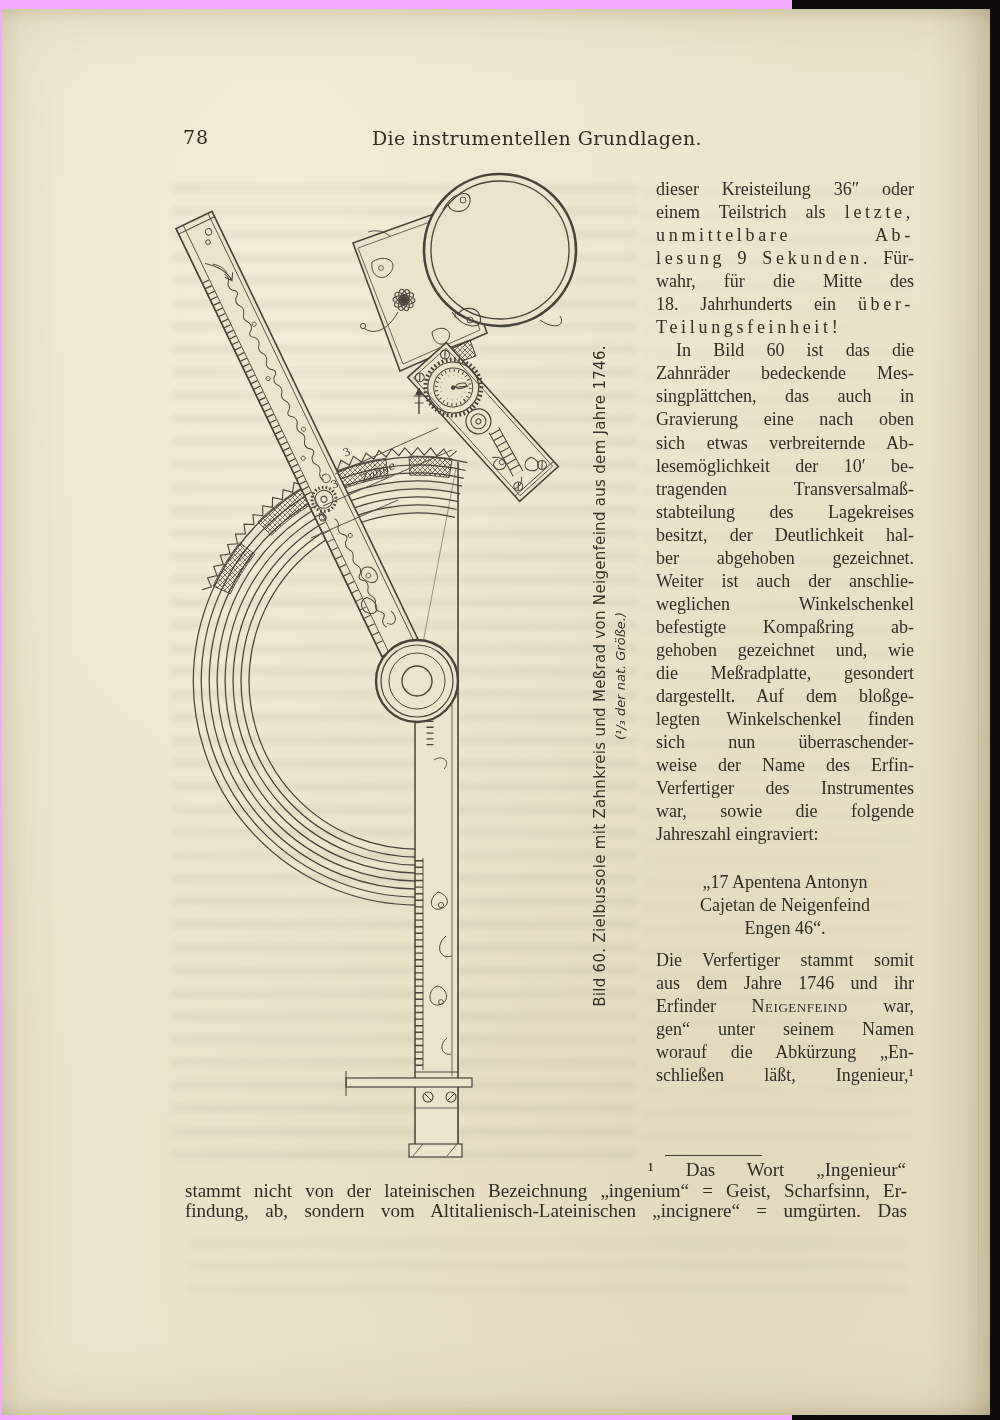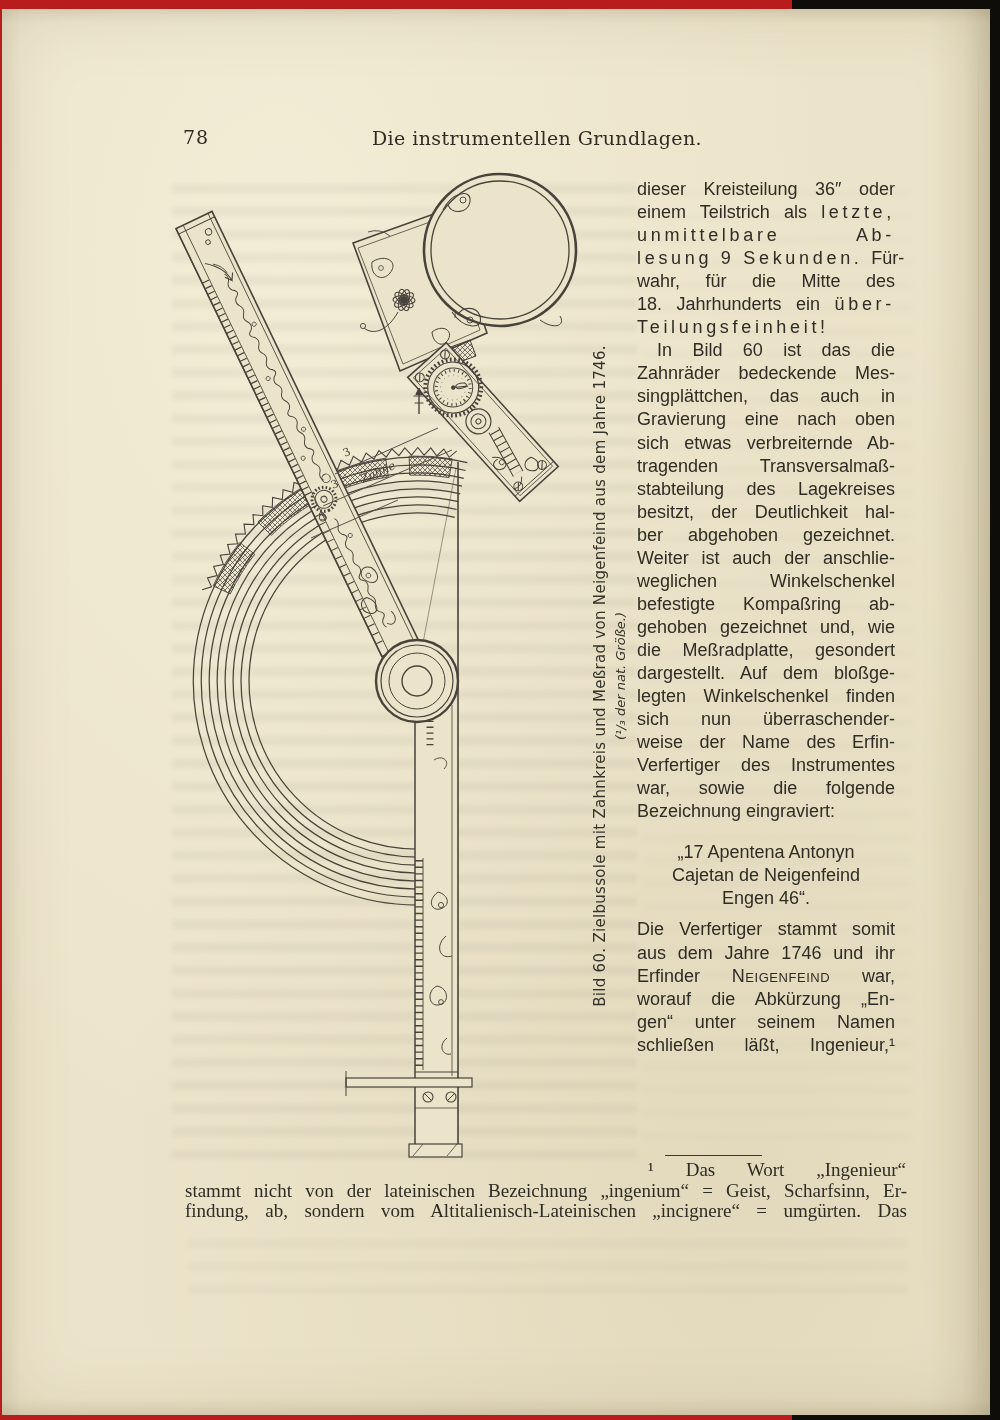--- a/index.html
+++ b/index.html
@@ -1,16 +1,16 @@
 <!DOCTYPE html>
 <html><head>
 <meta charset="utf-8">
 <style>
   html,body{margin:0;padding:0;width:1000px;height:1420px;background:#0e0d0a;overflow:hidden;}
-  #scan{position:absolute;left:0;top:0;width:792px;height:1420px;background:#b91c1c;}
+  #scan{position:absolute;left:0;top:0;width:792px;height:1420px;background:#f0abfc;}
   #paper{position:absolute;left:2px;top:9px;width:988px;height:1406px;
     background:#ece4ca;
     background-image:
       radial-gradient(ellipse at 28% 18%, rgba(255,252,238,.35), rgba(255,255,255,0) 55%),
       radial-gradient(ellipse at 75% 85%, rgba(146,124,74,.10), rgba(0,0,0,0) 60%),
       linear-gradient(90deg, rgba(120,100,60,.10) 0, rgba(0,0,0,0) 18px),
       linear-gradient(270deg, rgba(110,92,52,.22) 0, rgba(110,92,52,.06) 26px, rgba(0,0,0,0) 60px),
       linear-gradient(180deg, rgba(110,92,52,.14) 0, rgba(0,0,0,0) 14px),
       linear-gradient(0deg, rgba(110,92,52,.12) 0, rgba(0,0,0,0) 16px);
     box-shadow: inset 0 0 70px rgba(116,98,58,.18);
@@ -20,27 +20,27 @@
   .bleed{position:absolute;pointer-events:none;filter:blur(2px);
     background:repeating-linear-gradient(180deg, rgba(112,112,96,.14) 0 9px, rgba(0,0,0,0) 9px 23px);}
   .bleed.b1{left:170px;top:175px;width:465px;height:980px;opacity:.55;}
   .bleed.b2{left:640px;top:180px;width:270px;height:960px;opacity:.18;}
   .bleed.b3{left:185px;top:1230px;width:720px;height:60px;opacity:.30;}
   #pageno{position:absolute;left:183px;top:128px;font:19px/1 "DejaVu Serif",serif;color:#2f2c26;letter-spacing:1px;}
   #runtitle{position:absolute;left:537px;top:127px;transform:translateX(-50%);white-space:nowrap;
     font:19px/1.2 "DejaVu Serif",serif;color:#2f2c26;letter-spacing:.4px;}
 
   
-  #column{position:absolute;left:635px;top:169px;width:258px;font-family:Liberation Sans, sans-serif;
+  #column{position:absolute;left:654px;top:169px;width:258px;font-family:Liberation Serif, serif;
     font-size:18px;line-height:23.05px;color:#2f2c26;}
   .para{margin:0;}
   .line{text-align:justify;text-align-last:justify;white-space:nowrap;}
   .line.lastline{text-align-last:left;}
   .para.indent .line:first-child{text-indent:20px;}
-  .para.quote{margin:18px 0 8px;}
+  .para.quote{margin:25px 0 8px;}
   .para.quote .line{text-align:center;text-align-last:center;}
   .sp{letter-spacing:.205em;}
   .sc{font-variant:small-caps;letter-spacing:.03em;}
 
   
   #footnote{position:absolute;left:183px;top:1146px;width:722px;font-family:Liberation Serif, serif;
     font-size:19px;line-height:20.5px;color:#2f2c26;}
   .fn-rule{width:97px;margin-left:480px;border-top:1.5px solid #3c382f;margin-bottom:4px;}
   .fn-first{margin-left:463px;width:258px;}
 
@@ -271,48 +271,49 @@
           <div class="line"><span>wahr, für die Mitte des</span></div>
           <div class="line"><span>18. Jahrhunderts ein </span><span class="sp">über-</span></div>
           <div class="line lastline"><span class="sp">Teilungsfeinheit!</span></div>
         </div>
         <div class="para indent">
           <div class="line"><span>In Bild 60 ist das die</span></div>
           <div class="line"><span>Zahnräder bedeckende Mes-</span></div>
           <div class="line"><span>singplättchen, das auch in</span></div>
           <div class="line"><span>Gravierung eine nach oben</span></div>
           <div class="line"><span>sich etwas verbreiternde Ab-</span></div>
+          <div class="line"><span>lesemöglichkeit der 10′ be-</span></div>
           <div class="line"><span>tragenden Transversalmaß-</span></div>
           <div class="line"><span>stabteilung des Lagekreises</span></div>
           <div class="line"><span>besitzt, der Deutlichkeit hal-</span></div>
           <div class="line"><span>ber abgehoben gezeichnet.</span></div>
           <div class="line"><span>Weiter ist auch der anschlie-</span></div>
           <div class="line"><span>weglichen Winkelschenkel</span></div>
           <div class="line"><span>befestigte Kompaßring ab-</span></div>
           <div class="line"><span>gehoben gezeichnet und, wie</span></div>
           <div class="line"><span>die Meßradplatte, gesondert</span></div>
           <div class="line"><span>dargestellt. Auf dem bloßge-</span></div>
           <div class="line"><span>legten Winkelschenkel finden</span></div>
           <div class="line"><span>sich nun überraschender-</span></div>
           <div class="line"><span>weise der Name des Erfin-</span></div>
           <div class="line"><span>Verfertiger des Instrumentes</span></div>
           <div class="line"><span>war, sowie die folgende</span></div>
-          <div class="line lastline"><span>Bezeichnung eingraviert:</span></div>
+          <div class="line lastline"><span>Jahreszahl eingraviert:</span></div>
         </div>
         <div class="para quote">
           <div class="line"><span>„17 Apentena Antonyn</span></div>
           <div class="line"><span>Cajetan de Neigenfeind</span></div>
           <div class="line"><span>Engen 46“.</span></div>
         </div>
         <div class="para">
           <div class="line"><span>Die Verfertiger stammt somit</span></div>
           <div class="line"><span>aus dem Jahre 1746 und ihr</span></div>
           <div class="line"><span>Erfinder </span><span class="sc">Neigenfeind</span><span> war,</span></div>
+          <div class="line"><span>gen“ unter seinem Namen</span></div>
           <div class="line"><span>worauf die Abkürzung „En-</span></div>
-          <div class="line"><span>gen“ unter seinem Namen</span></div>
           <div class="line"><span>schließen läßt, Ingenieur,¹</span></div>
         </div>
       </main>
 
     <div id="footnote">
       <div class="fn-rule"></div>
       <div class="fn-first line">¹ Das Wort „Ingenieur“</div>
       <div id="fn-lines">
           <div class="line"><span>stammt nicht von der lateinischen Bezeichnung „ingenium“ = Geist, Scharfsinn, Er-</span></div>
           <div class="line"><span>findung, ab, sondern vom Altitalienisch-Lateinischen „incignere“ = umgürten. Das</span></div>

